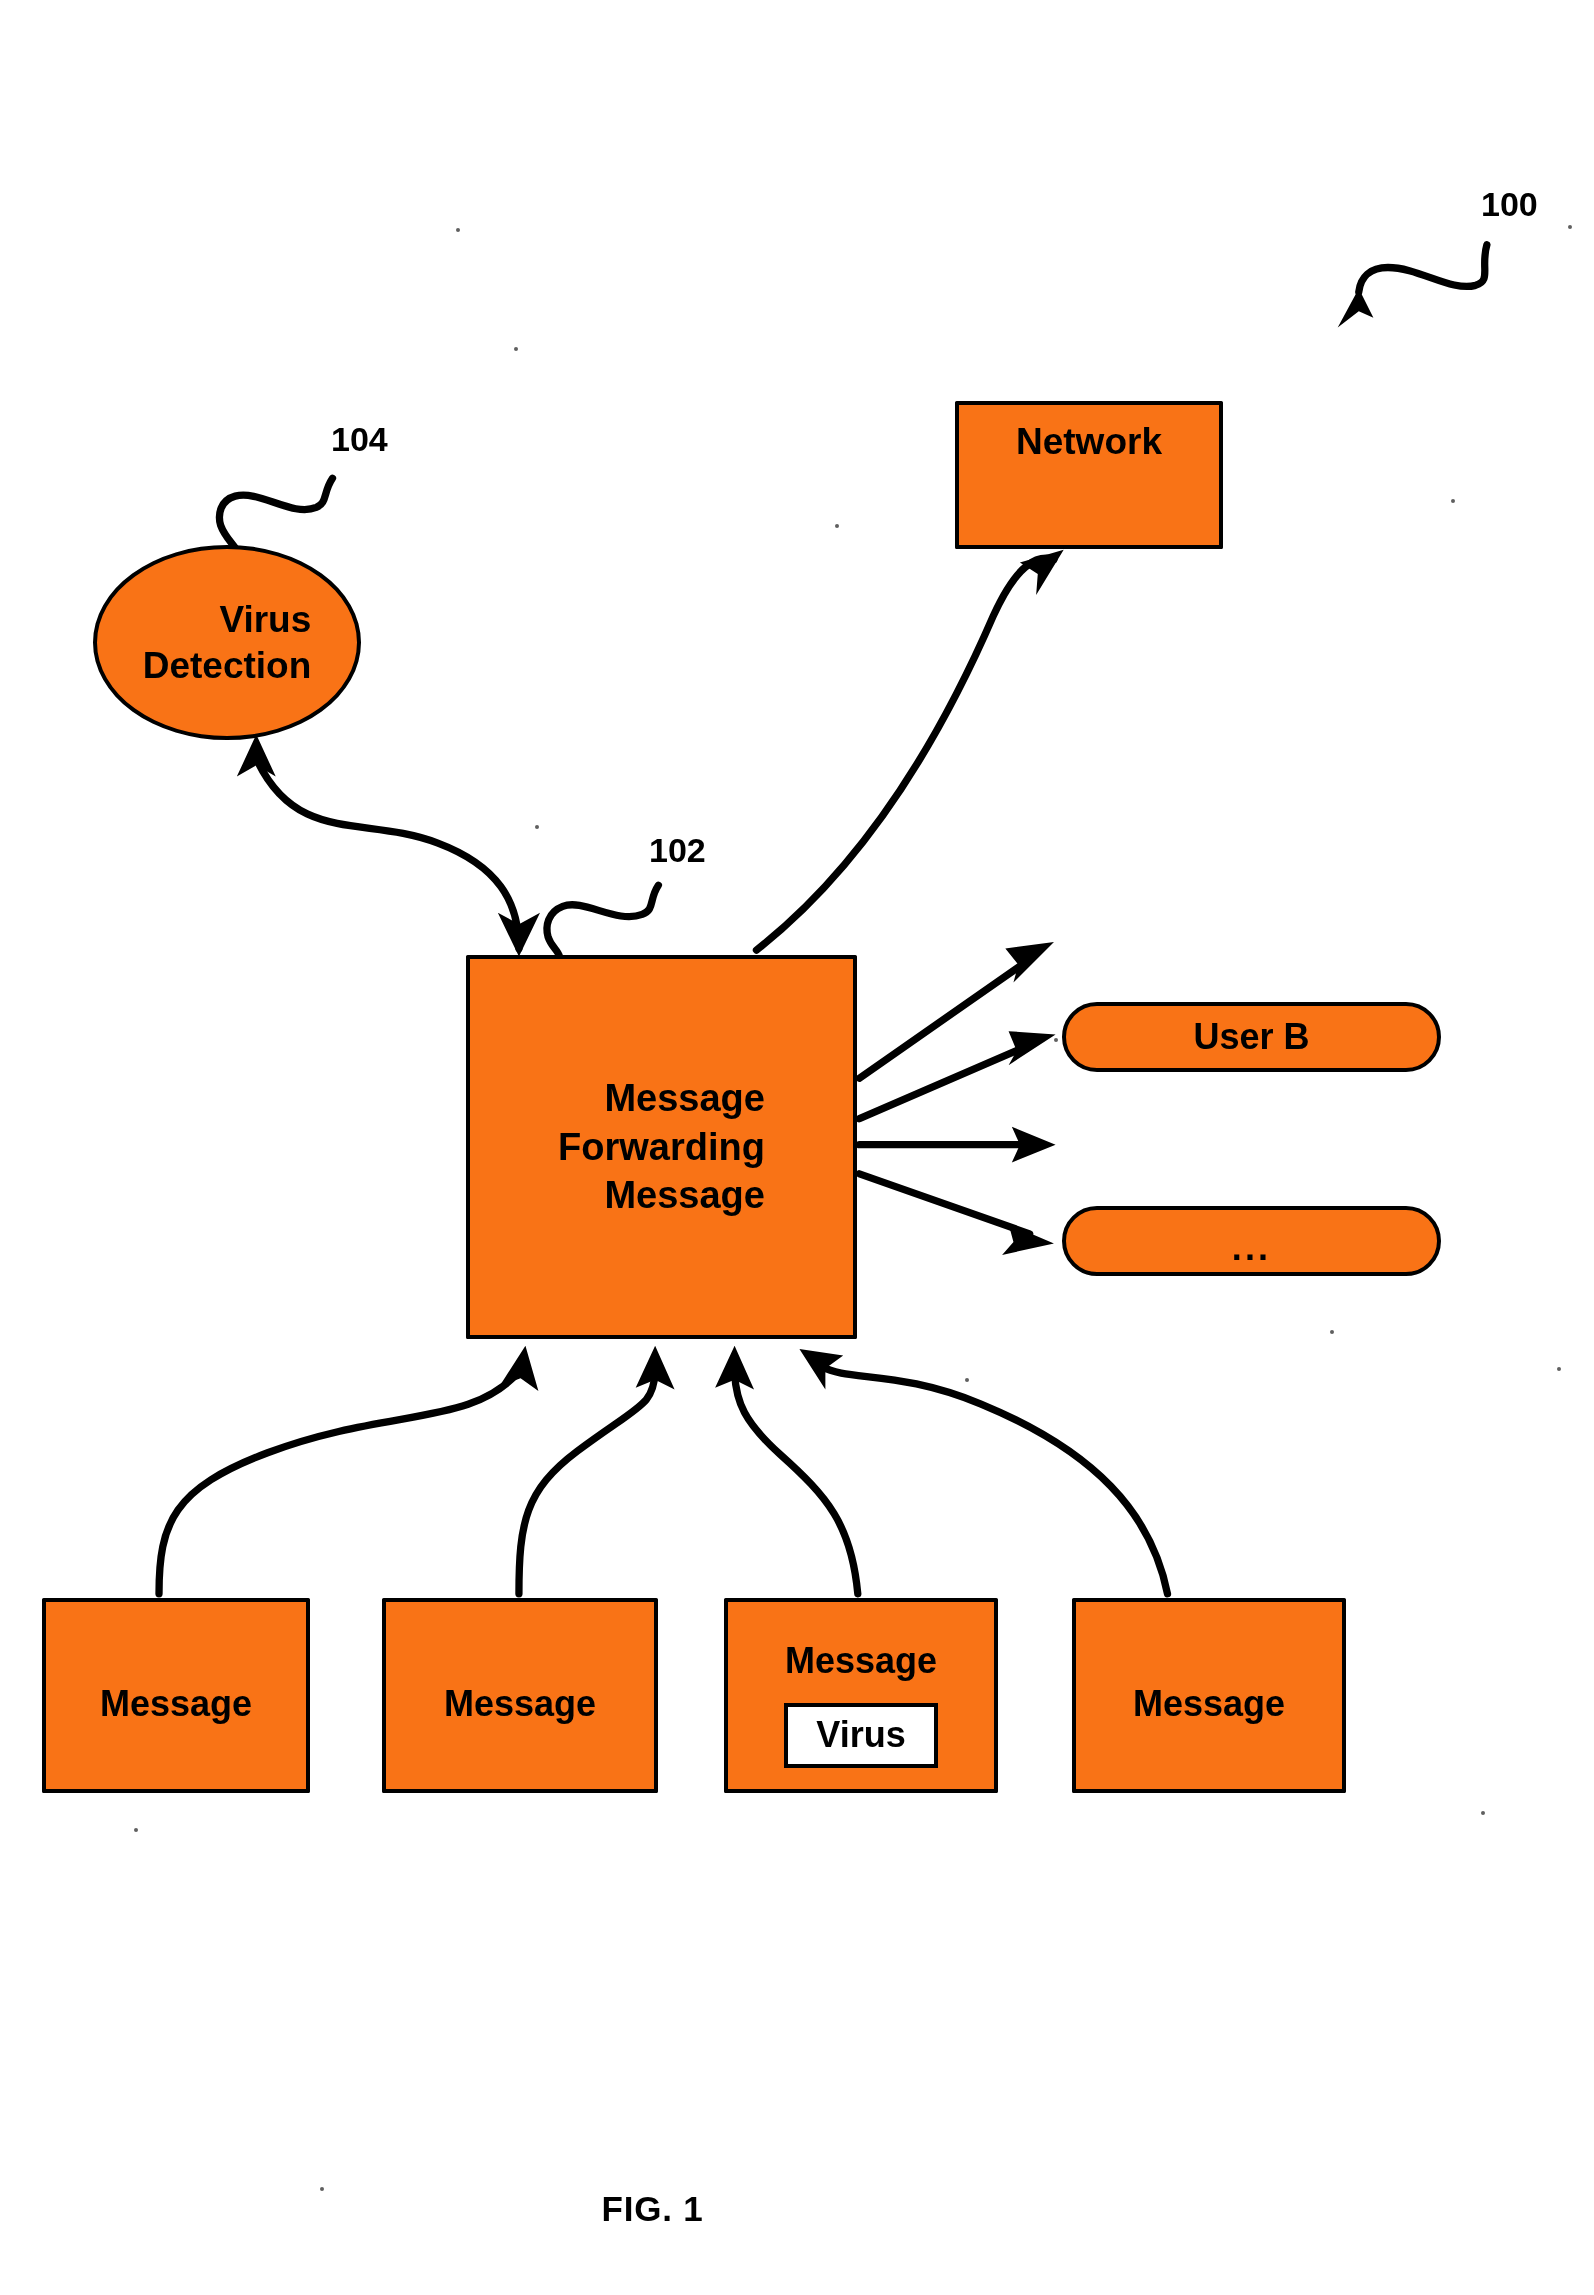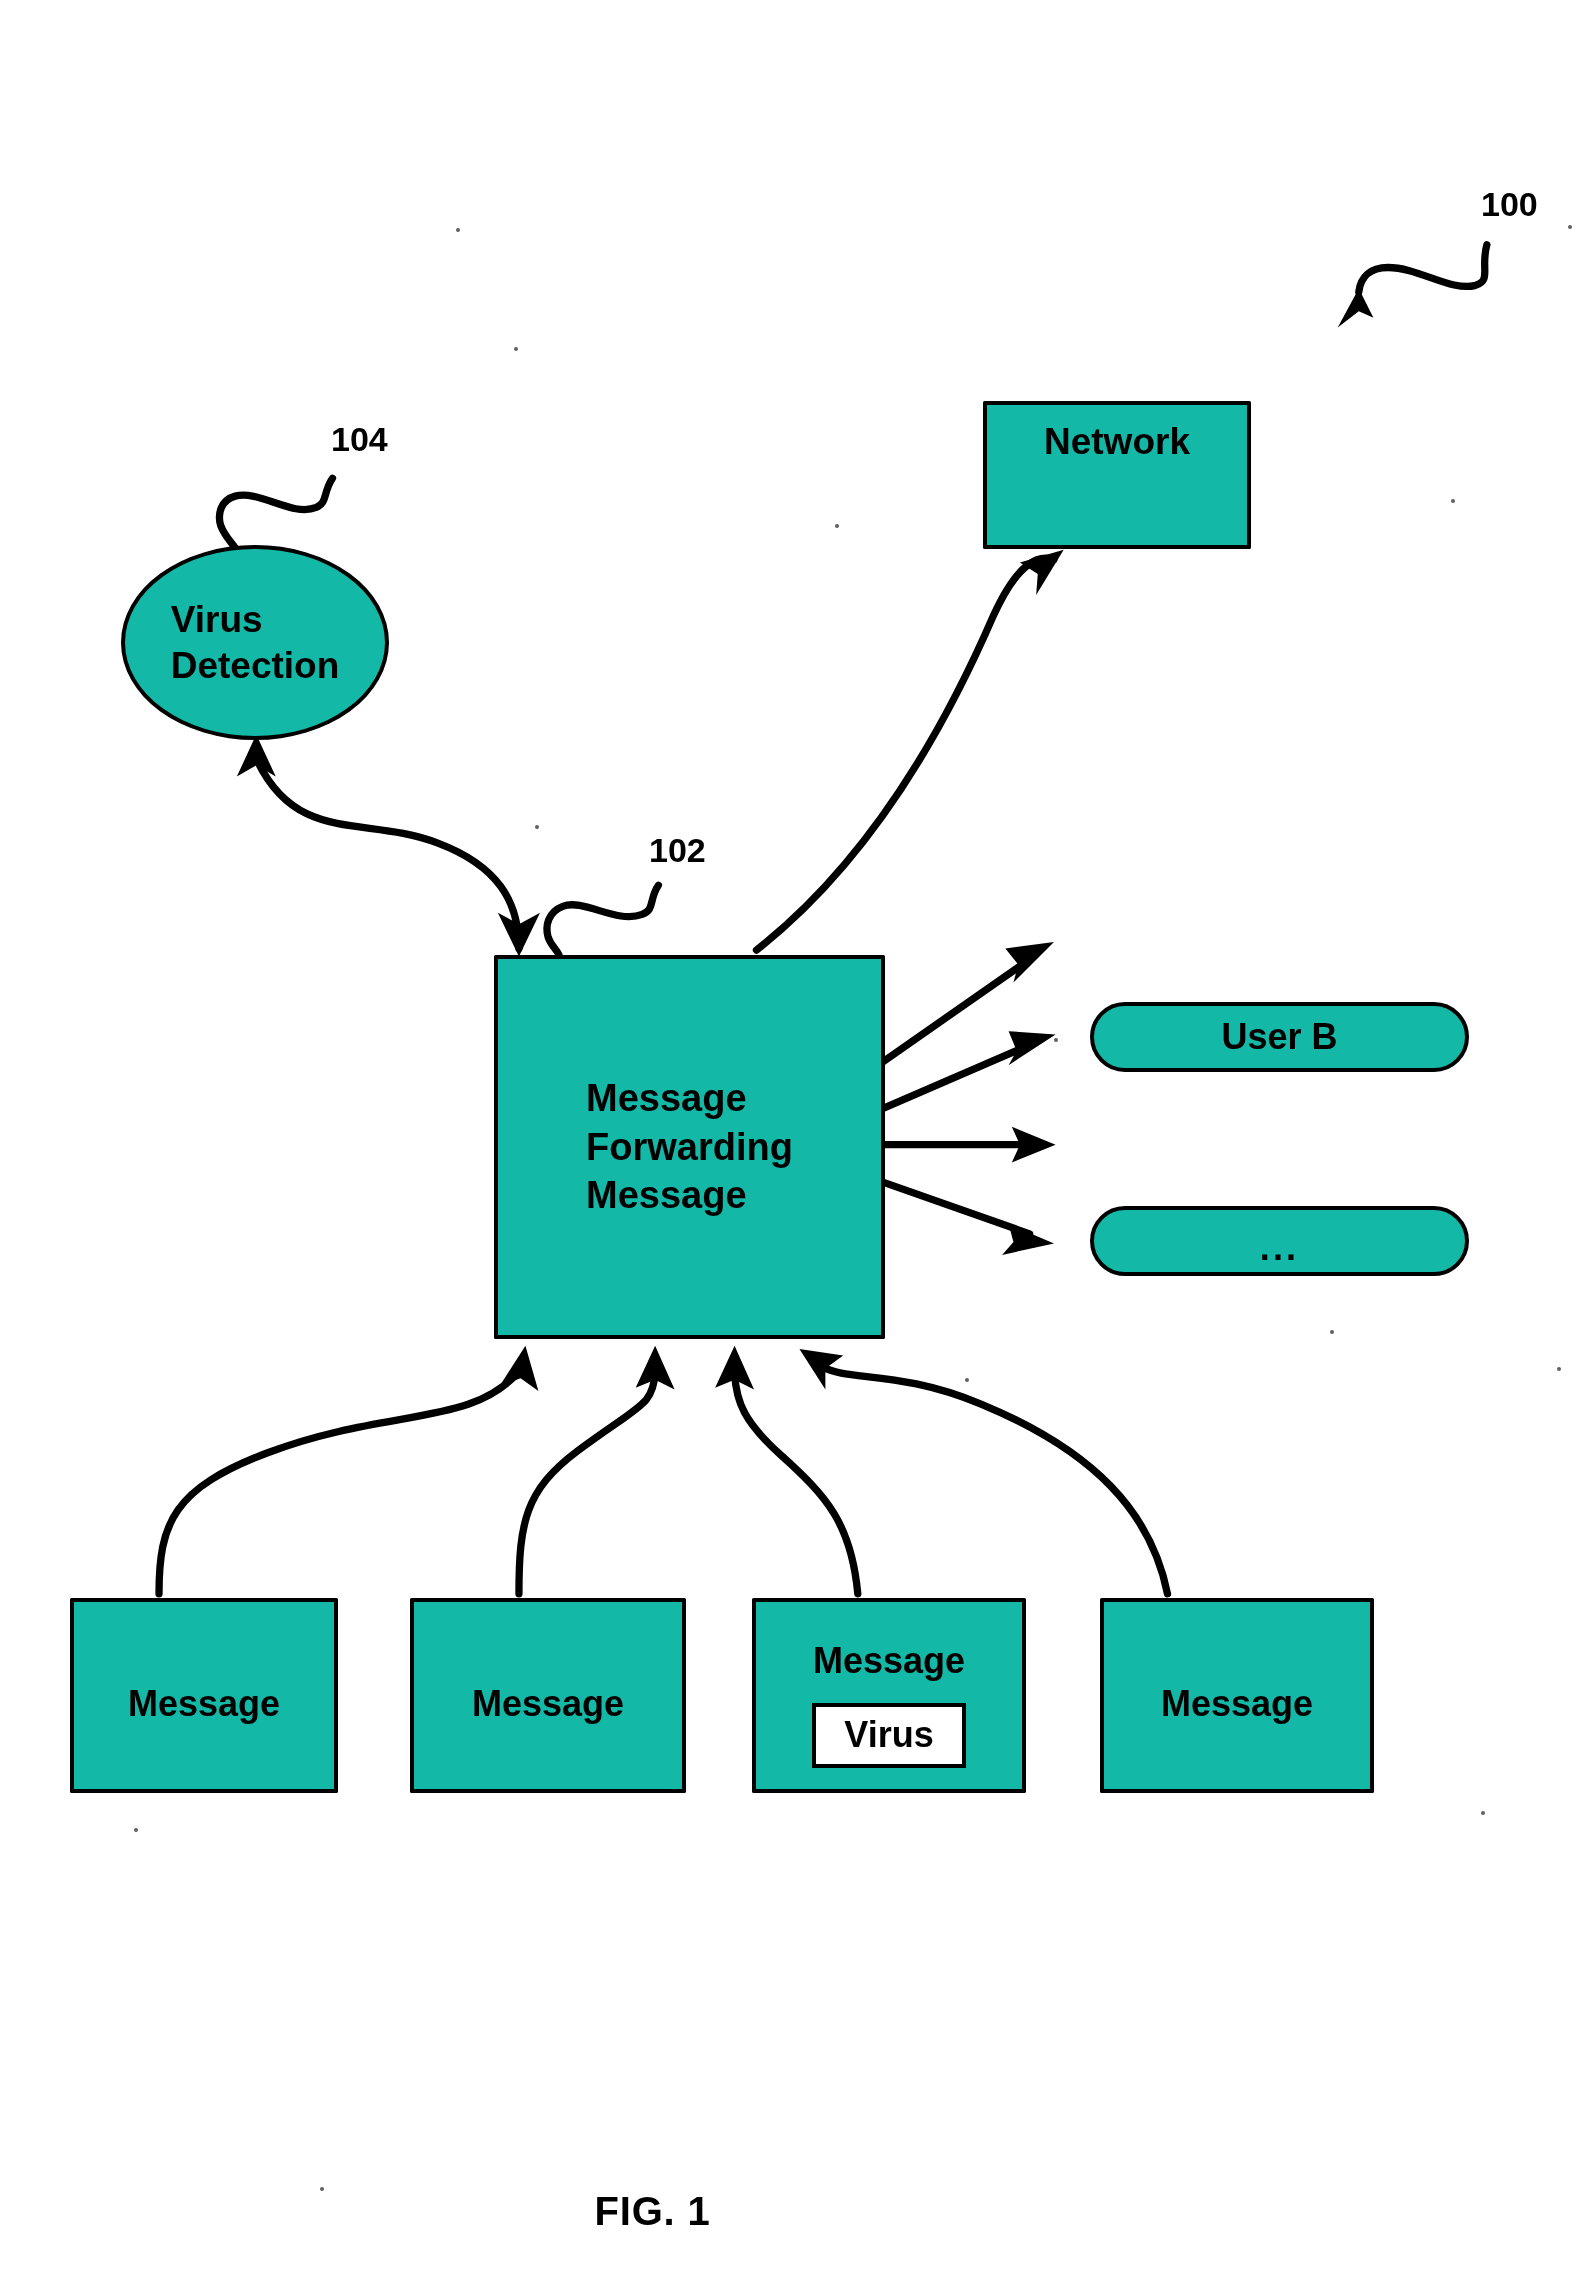--- a/index.html
+++ b/index.html
@@ -27,25 +27,24 @@
     pointer-events: none;
   }
 
   
   .node {
     position: absolute;
     box-sizing: border-box;
     display: flex;
     align-items: center;
     justify-content: center;
-    text-align: left;
+    text-align: right;
     font-weight: bold;
     color: #000;
-    background: #14b8a6;
-    margin-left: 28px;
+    background: #f97316;
   }
 
   .rect-box {
     border: 4px solid #000;
     border-radius: 1.6px;
   }
 
   .pill-box {
     border: 4.9px solid #000;
     border-radius: 37px;
@@ -143,21 +142,21 @@
   #ref-104 { left: 315px;  top: 420px; margin-left: 16px; }
   #ref-102 { left: 649px;  top: 831px; }
 
   
   #figure-caption {
     position: absolute;
     left: 0;
     top: 2189px;
     width: 1305px;
     text-align: center;
-    font-size: 40px;
+    font-size: 35px;
     font-weight: bold;
     letter-spacing: 0.8px;
   }
 
   
   .speck {
     position: absolute;
     background: #2a2a2a;
     border-radius: 50%;
     width: 4px;

